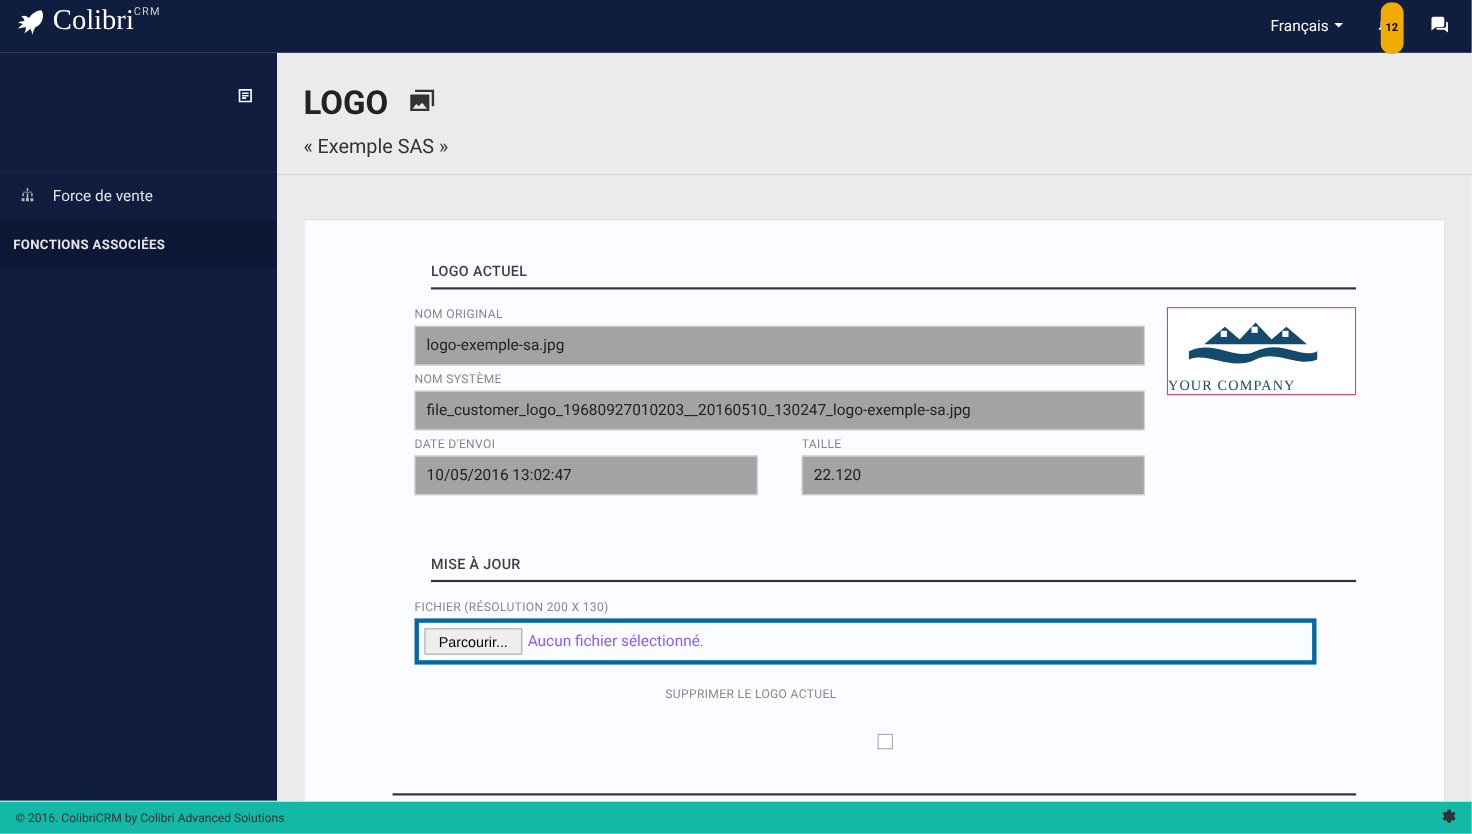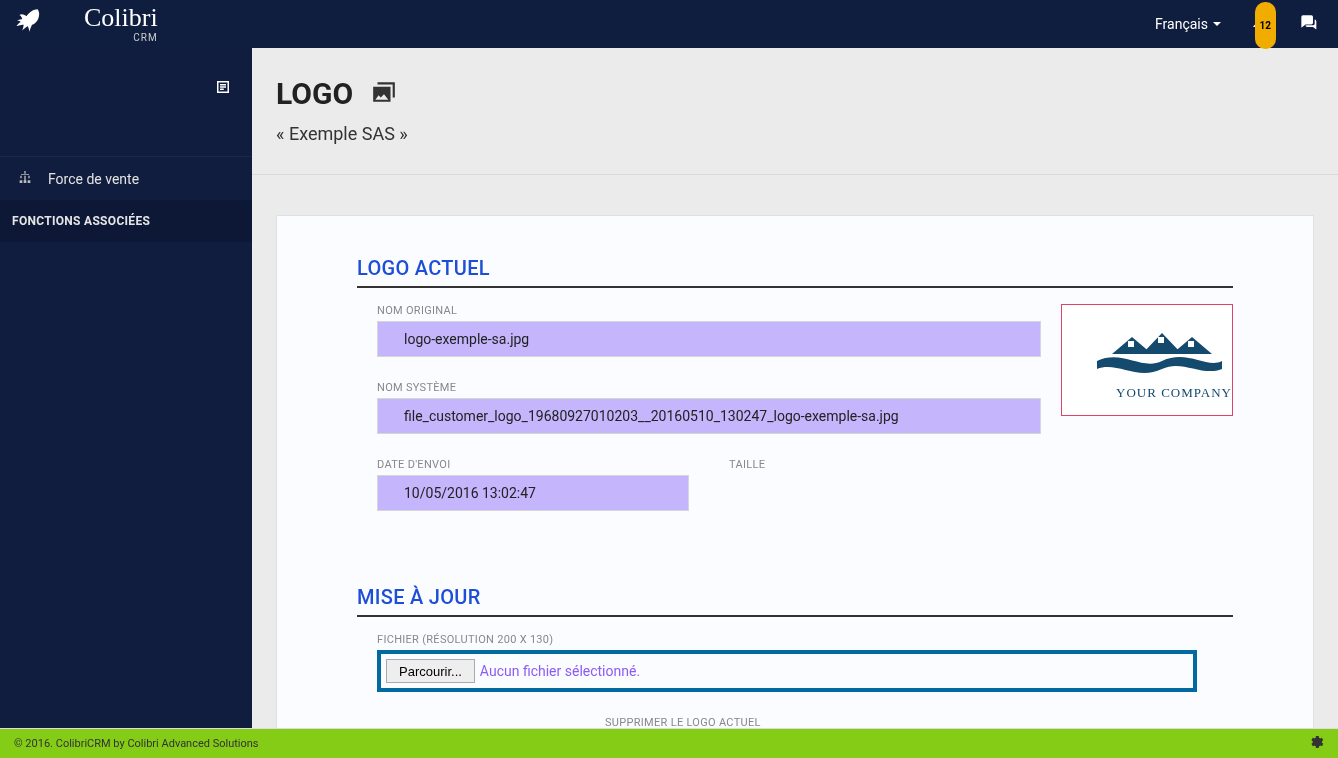--- a/index.html
+++ b/index.html
@@ -22,23 +22,22 @@
   color: #fff;
 }
 .brand {
   display: flex;
   align-items: flex-start;
   gap: 6px;
 }
 .brand svg { width: 34px; height: 34px; }
 .brand-text {
   display: flex;
-  flex-direction: column;
+  flex-direction: row;
   line-height: 1;
-  margin-left: 36px;
 }
 .brand-name {
   font-family: Georgia, serif;
   font-size: 26px;
   font-weight: 400;
 }
 .brand-sub {
   font-size: 10px;
   letter-spacing: 1px;
   text-align: right;
@@ -130,21 +129,21 @@
 }
 .sidebar-sub svg { width: 10px; height: 10px; fill: #fff; }
 
 
 .main {
   flex: 1;
   background: #ebebeb;
   overflow-y: auto;
 }
 .page-header {
-  padding: 28px 24px 30px 24px;
+  padding: 28px 24px 14px 24px;
   border-bottom: 1px solid #d9d9d9;
   background: #ebebeb;
 }
 .page-title {
   font-size: 30px;
   font-weight: bold;
   color: #222;
   display: flex;
   align-items: center;
   gap: 18px;
@@ -156,55 +155,56 @@
   margin-top: 12px;
 }
 
 .card {
   margin: 40px 24px 0 24px;
   background: #fafcff;
   border: 1px solid #e0e0e0;
   padding: 40px 80px 30px 80px;
 }
 .section-title {
-  font-size: 20px;
+  font-size: 13px;
   font-weight: 500;
-  color: #1d4ed8;
+  color: #404040;
   border-bottom: 2px solid #333;
   padding-bottom: 6px;
   margin-bottom: 16px;
   letter-spacing: 0.3px;
+  margin-left: 35px;
 }
 .section-body {
   display: flex;
   gap: 20px;
 }
 .fields { flex: 1; padding-left: 20px; }
 .row { display: flex; gap: 40px; }
-.field { margin-bottom: 24px; flex: 1; }
+.field { margin-bottom: 6px; flex: 1; }
 .field-label {
   font-size: 11px;
   color: #888;
   letter-spacing: 0.3px;
   margin-bottom: 4px;
 }
 .field-value {
   font-size: 14px;
-  padding: 9px 26px;
-  background: #c4b5fd;
+  padding: 9px 10px;
+  background: #a3a3a3;
   border: 1px solid #d6d6d6;
   color: #222;
 }
 .logo-preview {
   width: 172px;
-  height: 112px;
+  height: 80px;
   border: 1px solid #d46;
   background: #fff;
   display: flex;
-  align-items: flex-end;
+  align-items: flex-start;
   justify-content: center;
   flex-direction: column;
 }
 .logo-preview svg { width: 150px; height: 60px; }
 .logo-preview-text {
   font-family: Georgia, serif;
   font-size: 13px;
   letter-spacing: 1px;
   color: #134a6e;
   margin-top: 6px;
@@ -258,21 +258,21 @@
   border-top: 2px solid #333;
 }
 
 
 .footer {
   position: absolute;
   bottom: 0;
   left: 0;
   right: 0;
   height: 30px;
-  background: #84cc16;
+  background: #14b8a6;
   border-top: 1px solid #ddd;
   display: flex;
   align-items: center;
   padding: 0 14px;
   font-size: 11px;
   color: #333;
 }
 .footer-right {
   margin-left: auto;
   cursor: pointer;
@@ -368,20 +368,21 @@
             <div class="field-label">NOM SYSTÈME</div>
             <div class="field-value">file_customer_logo_19680927010203__20160510_130247_logo-exemple-sa.jpg</div>
           </div>
           <div class="row">
             <div class="field">
               <div class="field-label">DATE D'ENVOI</div>
               <div class="field-value">10/05/2016 13:02:47</div>
             </div>
             <div class="field">
               <div class="field-label">TAILLE</div>
+              <div class="field-value">22.120</div>
             </div>
           </div>
         </div>
         <div class="logo-preview">
           <svg viewBox="0 0 150 60">
             <g fill="#134a6e">
               <path d="M30 35 L50 18 L70 35 Z M60 35 L80 14 L100 35 Z M90 35 L110 18 L130 35 Z"></path>
               <rect x="46" y="22" width="6" height="6" fill="#fff"></rect>
               <rect x="76" y="18" width="6" height="6" fill="#fff"></rect>
               <rect x="106" y="22" width="6" height="6" fill="#fff"></rect>

